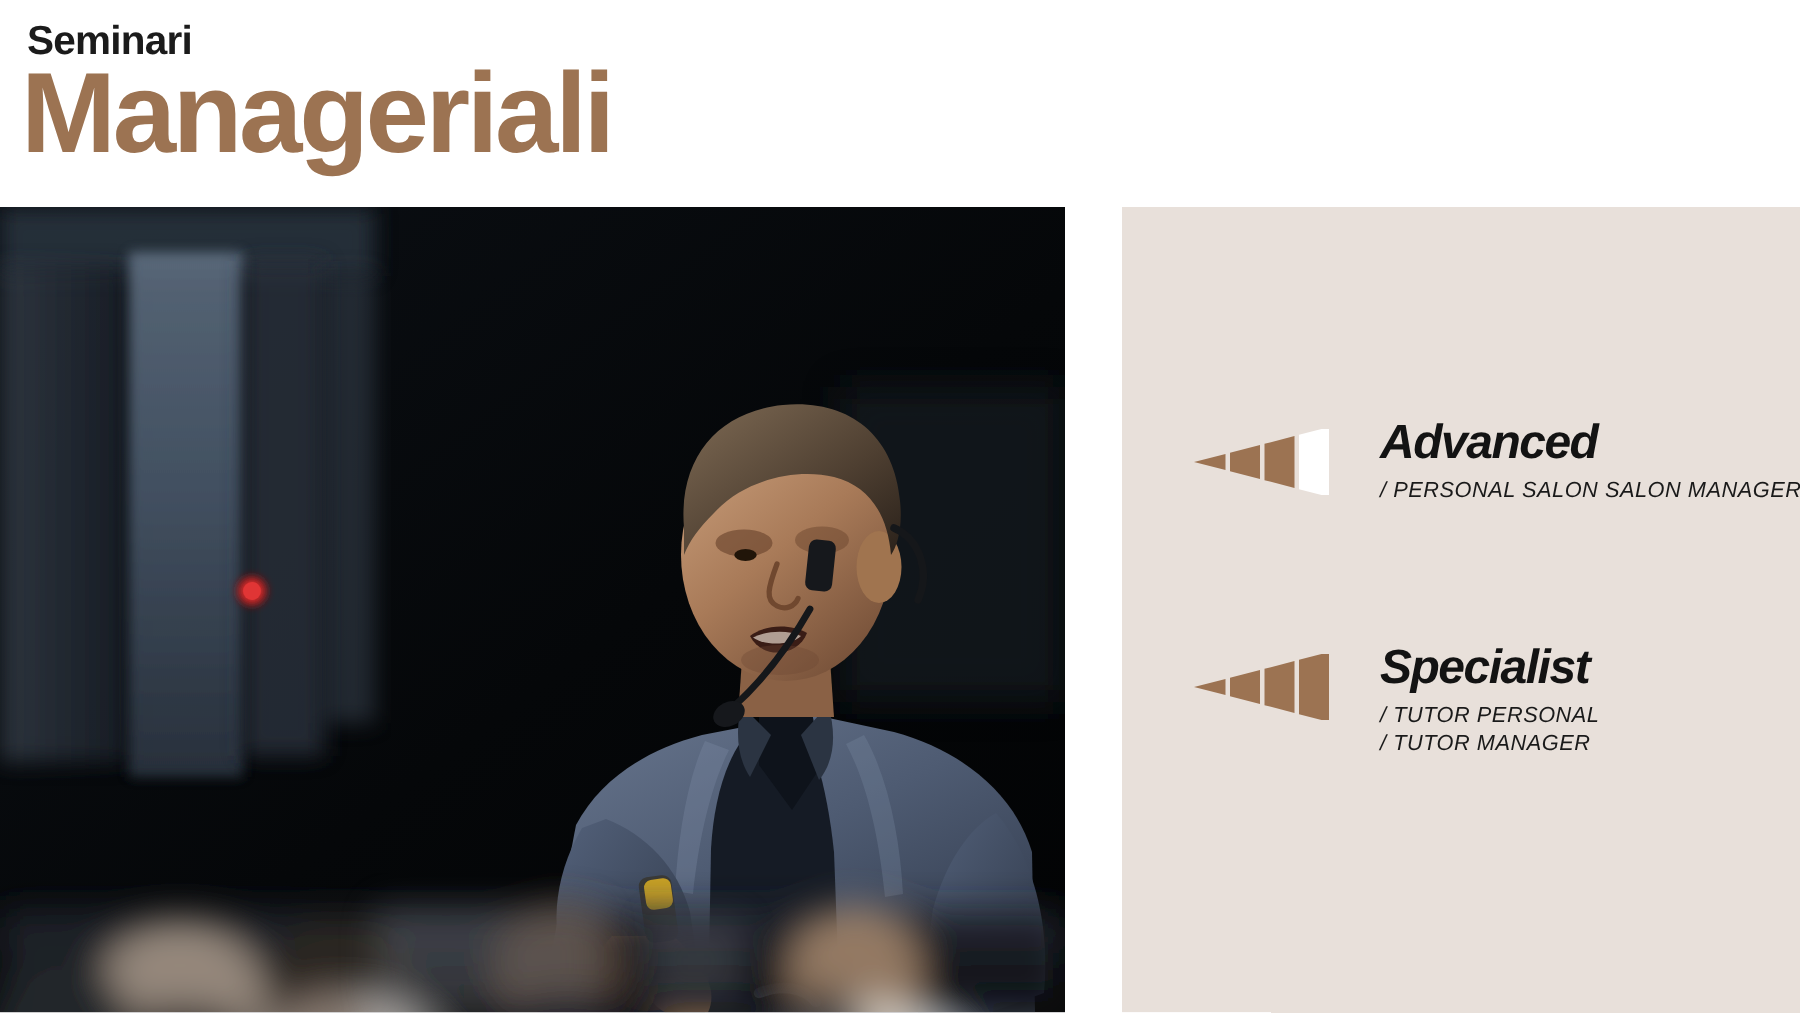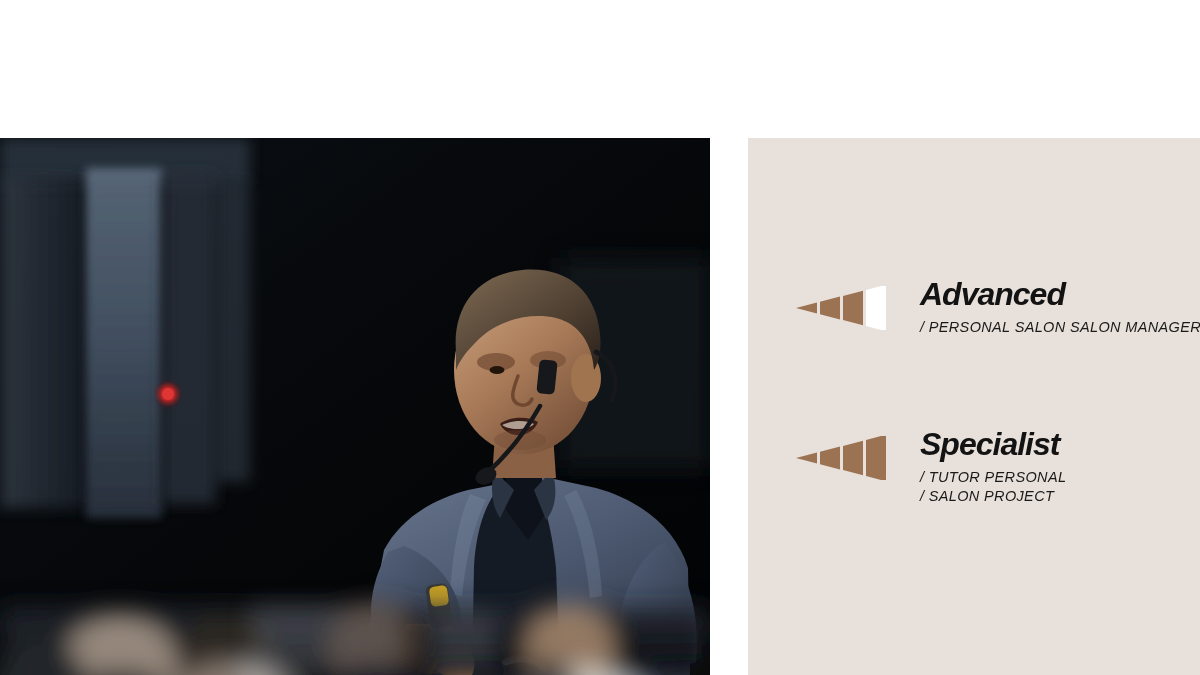--- a/index.html
+++ b/index.html
@@ -109,20 +109,24 @@
     letter-spacing: 0.5px;
     color: #7f1d1d;
     margin-left: 5px;
   }
 </style>
 </head>
 <body>
 
 <div id="slide">
 
+  <div id="header">
+    <div id="eyebrow">Seminari</div>
+    <div id="headline">Manageriali</div>
+  </div>
 
   <div id="photo">
     <svg width="710" height="537" viewBox="0 0 710 537" xmlns="http://www.w3.org/2000/svg" aria-hidden="true">
       <defs>
         <linearGradient id="bgDark" x1="0" y1="0" x2="1" y2="1">
           <stop offset="0%" stop-color="#0B0F14"></stop>
           <stop offset="55%" stop-color="#050709"></stop>
           <stop offset="100%" stop-color="#020304"></stop>
         </linearGradient>
         <linearGradient id="colGrad" x1="0" y1="0" x2="0" y2="1">
@@ -300,21 +304,21 @@
           <polygon points="70,3.9 90,-1.3 90,45.3 70,40.1" fill="#9C7352"></polygon>
         </svg>
       </div>
       <div class="level-text">
         <div class="level-title">Specialist</div>
         <div class="level-courses">
           <div class="course-line">
             <span>/ TUTOR PERSONAL</span>
           </div>
           <div class="course-line">
-            <span>/ SALON PROJECT</span>
+            <span>/ TUTOR MANAGER</span>
           </div>
         </div>
       </div>
     </div>
 
   </div>
 
 </div>
 
 </body></html>

